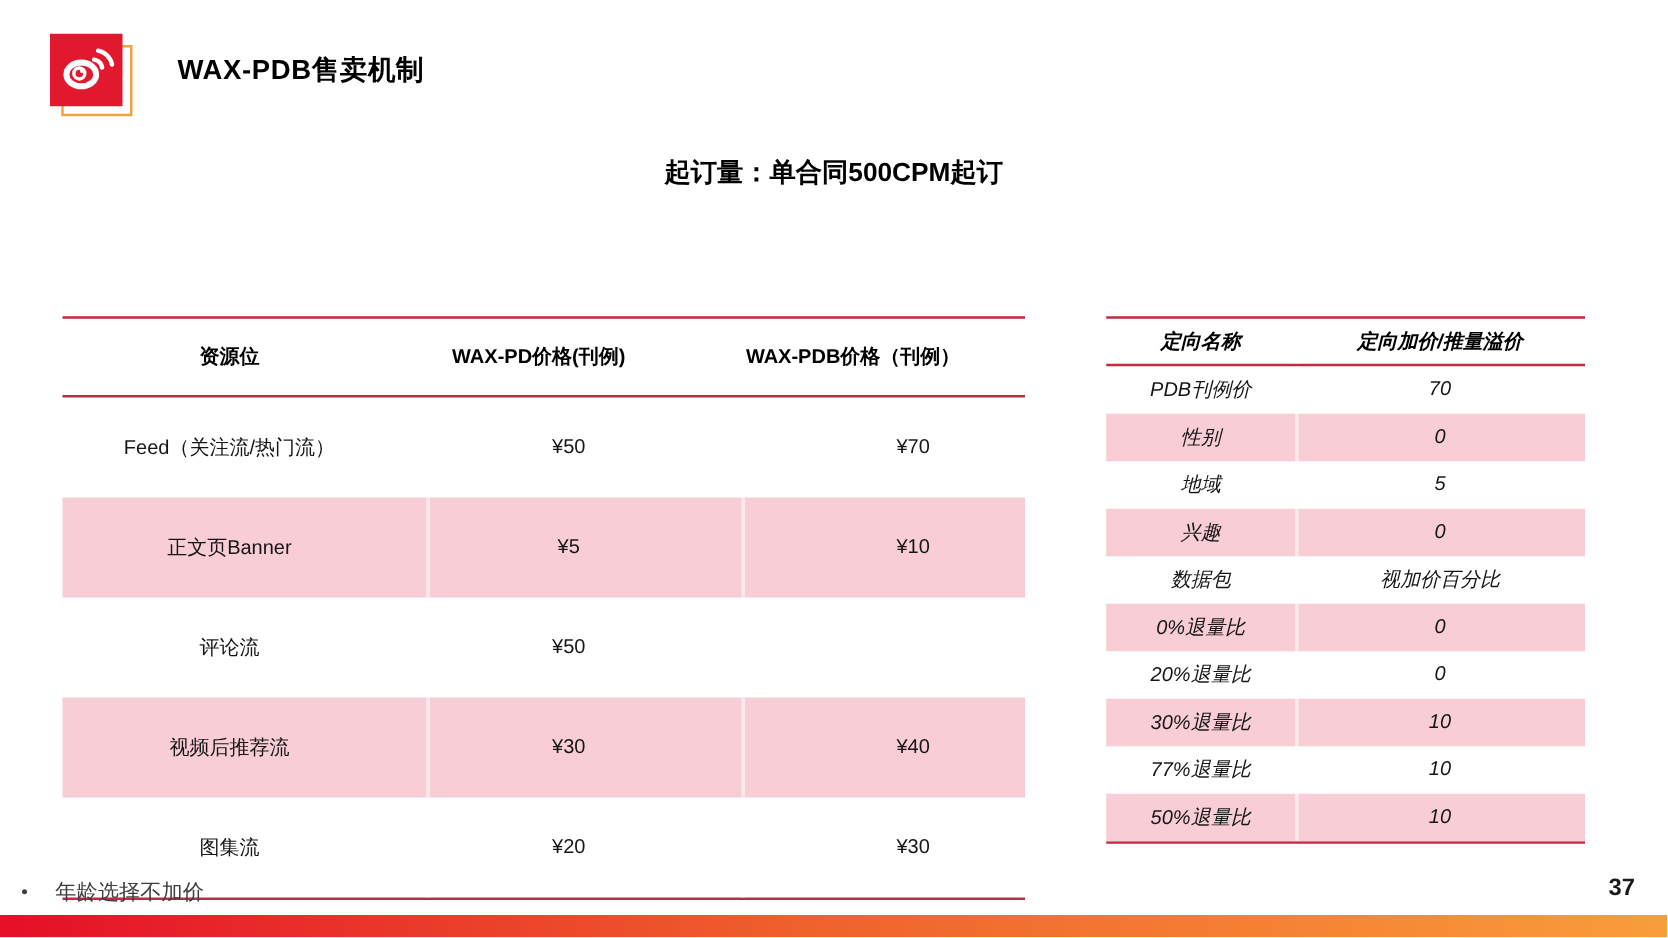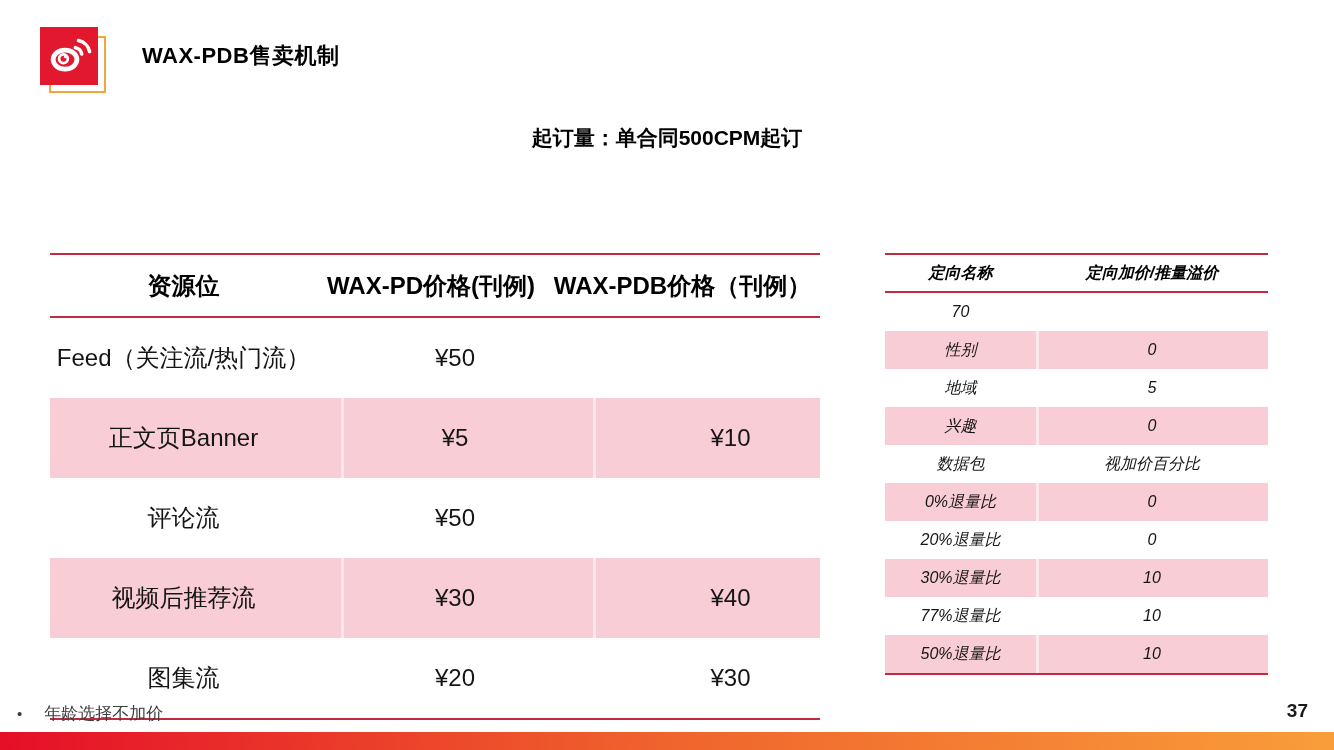--- a/index.html
+++ b/index.html
@@ -33,21 +33,21 @@
   .trow{display:grid;align-items:center;}
   .tbl-left .trow{grid-template-columns:267px 228px 275px;}
   .tbl-right .trow{grid-template-columns:151px 232px;}
   .tbl-left .thead{height:61px;border-bottom:2px solid #c22a42;}
   .tbl-right .thead{height:36px;border-bottom:2px solid #c22a42;}
   .tbl-left .tbody-row{height:80px;gap:24px;}
   .tbl-right .tbody-row{height:38px;}
   .tbl .tbody-row:nth-child(odd){background:#f8cdd5;}
   .cell{
     display:flex;align-items:center;justify-content:center;height:100%;
-    font-size:24px;color:#151515;white-space:nowrap;box-sizing:border-box;
+    font-size:16px;color:#151515;white-space:nowrap;box-sizing:border-box;
   }
   .tbl-right .cell{font-size:16px;font-style:italic;}
   .thead .cell{font-weight:bold;color:#000;}
   .tbody-row .cell + .cell{box-shadow:inset 3px 0 0 rgba(255,255,255,0.55);}
   
   .footer-note{
     position:absolute;left:17px;top:702px;display:flex;align-items:center;
     font-size:17px;color:#3d3d3d;
   }
   .footer-bullet{font-size:15px;margin-right:22px;color:#3d3d3d;}
@@ -84,20 +84,21 @@
 
   <div class="tbl tbl-left">
     <div class="trow thead">
       <div class="cell">资源位</div>
       <div class="cell">WAX-PD价格(刊例)</div>
       <div class="cell">WAX-PDB价格（刊例）</div>
     </div>
     <div class="trow tbody-row">
       <div class="cell">Feed（关注流/热门流）</div>
       <div class="cell">¥50</div>
+      <div class="cell">¥70</div>
     </div>
     <div class="trow tbody-row">
       <div class="cell">正文页Banner</div>
       <div class="cell">¥5</div>
       <div class="cell">¥10</div>
     </div>
     <div class="trow tbody-row">
       <div class="cell">评论流</div>
       <div class="cell">¥50</div>
     </div>
@@ -112,20 +113,21 @@
       <div class="cell">¥30</div>
     </div>
   </div>
 
   <div class="tbl tbl-right">
     <div class="trow thead">
       <div class="cell">定向名称</div>
       <div class="cell">定向加价/推量溢价</div>
     </div>
     <div class="trow tbody-row">
+      <div class="cell">PDB刊例价</div>
       <div class="cell">70</div>
     </div>
     <div class="trow tbody-row">
       <div class="cell">性别</div>
       <div class="cell">0</div>
     </div>
     <div class="trow tbody-row">
       <div class="cell">地域</div>
       <div class="cell">5</div>
     </div>

